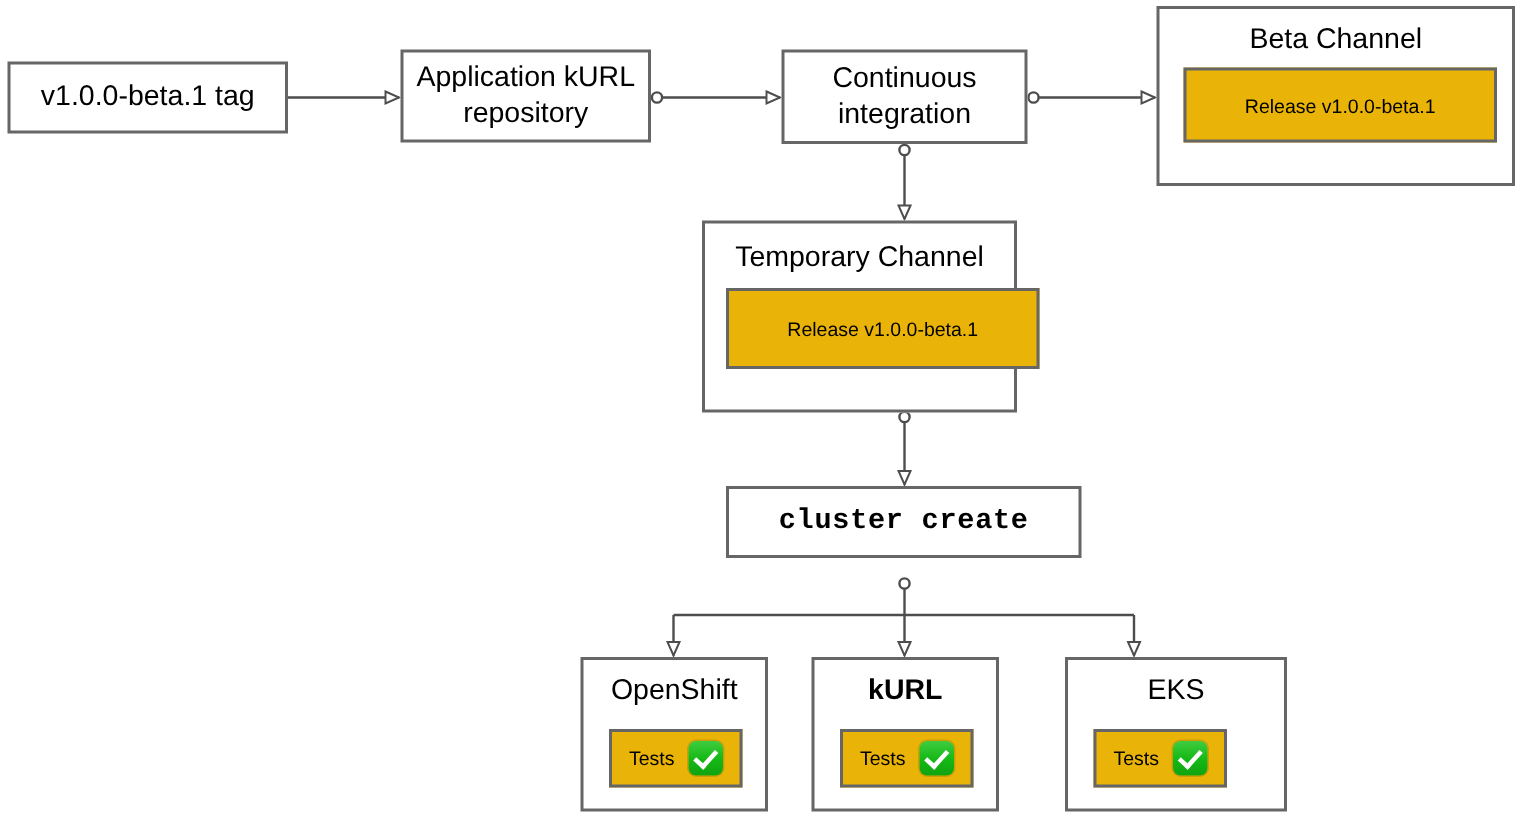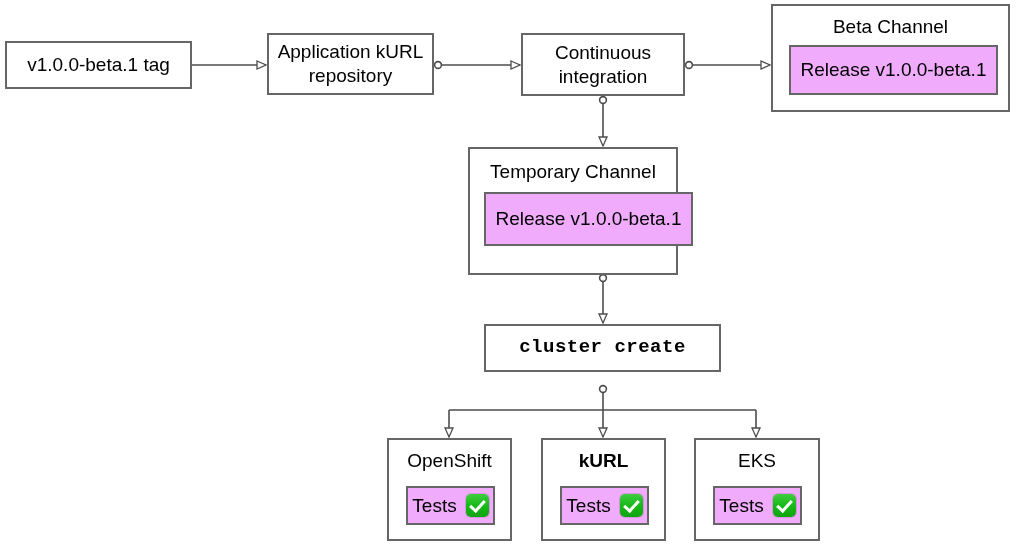--- a/index.html
+++ b/index.html
@@ -55,26 +55,26 @@
     position: absolute;
     left: 0;
     right: 0;
     text-align: center;
     font-size: 19px;
     color: #000000;
   }
   .inner-box {
     position: absolute;
     box-sizing: border-box;
-    background: #f0abfc;
+    background: #eab308;
     border: 2px solid #666666;
     display: flex;
     align-items: center;
     justify-content: center;
-    font-size: 19px;
+    font-size: 13px;
     color: #000000;
   }
   .tests-inner {
     gap: 9px;
     align-items: center;
   }
   .check-badge {
     display: inline-block;
     width: 23px;
     height: 23px;
@@ -155,21 +155,21 @@
     </div>
   </div>
 
   <div class="node" style="left:521px; top:33px; width:164px; height:63px;">
     <div>
       <span class="label-line">Continuous</span>
       <span class="label-line">integration</span>
     </div>
   </div>
 
-  <div class="group" style="left:771px; top:4px; width:239px; height:108px;">
+  <div class="group" style="left:771px; top:4px; width:239px; height:120px;">
     <div class="group-title" style="top:10px;">Beta Channel</div>
     <div class="inner-box" style="left:16px; top:39px; width:209px; height:50px;">
       <span>Release v1.0.0-beta.1</span>
     </div>
   </div>
 
   <div class="group" style="left:468px; top:147px; width:210px; height:128px;">
     <div class="group-title" style="top:12px;">Temporary Channel</div>
     <div class="inner-box" style="left:14px; top:43px; width:209px; height:54px;">
       <span>Release v1.0.0-beta.1</span>
@@ -189,21 +189,21 @@
   </div>
 
   <div class="group" style="left:541px; top:438px; width:125px; height:103px;">
     <div class="group-title" style="top:10px;font-weight:bold;">kURL</div>
     <div class="inner-box tests-inner" style="left:17px; top:46px; width:89px; height:39px;">
       <span>Tests</span>
       <span class="check-badge"></span>
     </div>
   </div>
 
-  <div class="group" style="left:694px; top:438px; width:126px; height:103px;">
+  <div class="group" style="left:710px; top:438px; width:148px; height:103px;">
     <div class="group-title" style="top:10px;">EKS</div>
     <div class="inner-box tests-inner" style="left:17px; top:46px; width:89px; height:39px;">
       <span>Tests</span>
       <span class="check-badge"></span>
     </div>
   </div>
 
 </div>
 
 </body></html>

